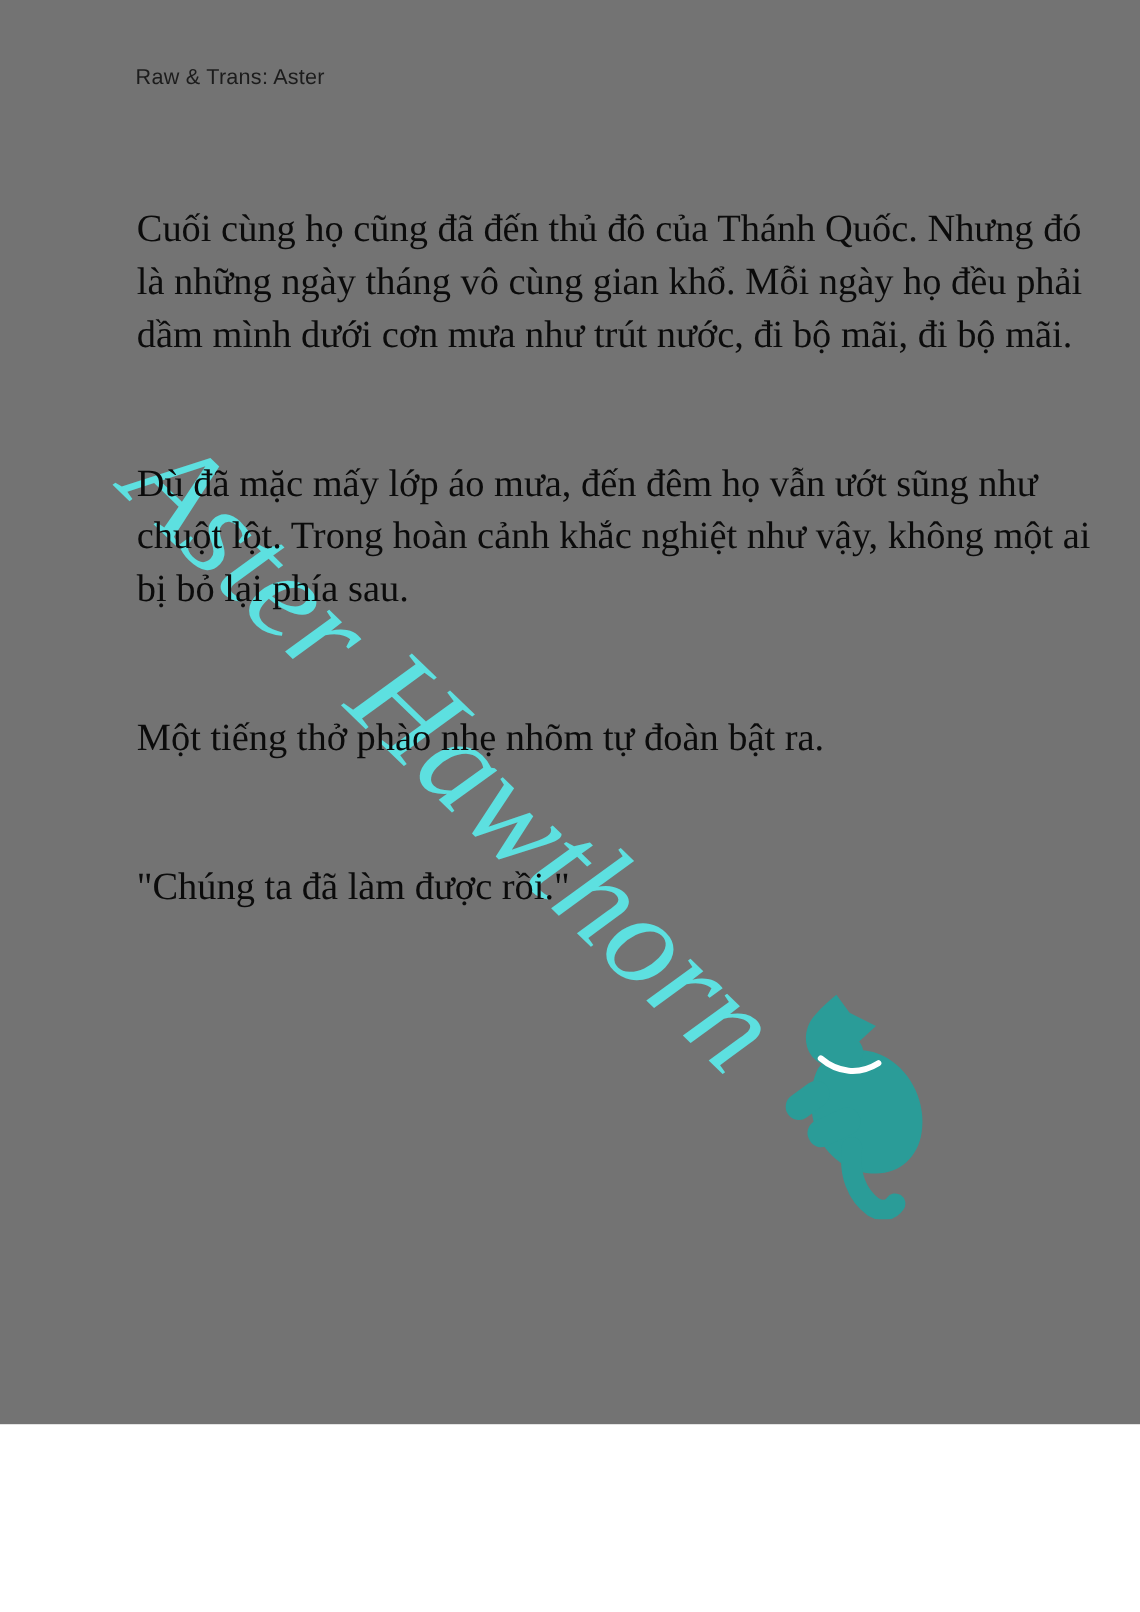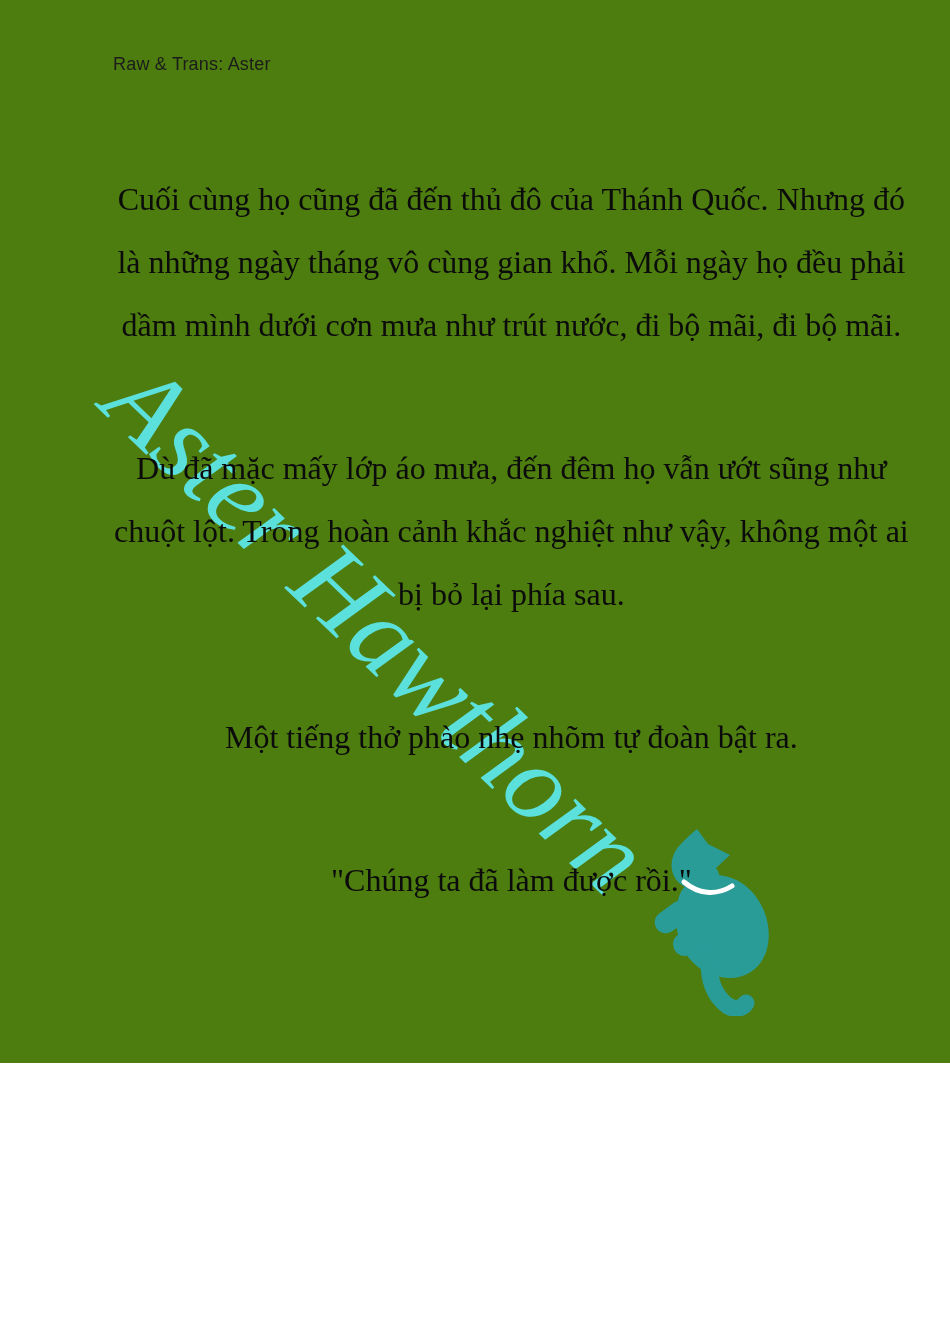--- a/index.html
+++ b/index.html
@@ -3,22 +3,22 @@
 <meta charset="utf-8">
 <style>
   html, body {
     margin: 0;
     padding: 0;
     background: #ffffff;
   }
   .page {
     position: relative;
     width: 950px;
-    height: 1063px;
-    background: #4d7c0f;
+    height: 1187px;
+    background: #737373;
     overflow: hidden;
     font-family: "Liberation Serif", serif;
   }
   .credit {
     position: absolute;
     left: 113px;
     top: 54px;
     font-family: "Liberation Sans", sans-serif;
     font-size: 18px;
     color: #1c1c1c;
@@ -46,23 +46,22 @@
     width: 125px;
     height: 190px;
     z-index: 2;
   }
   .body-text {
     position: absolute;
     left: 114px;
     top: 168px;
     z-index: 3;
     font-size: 32px;
-    line-height: 63px;
+    line-height: 44px;
     color: #0b0b0b;
-    text-align: center;
   }
   .body-text p {
     margin: 0 0 80px 0;
     white-space: pre;
   }
 </style>
 </head>
 <body>
 
 <div class="page">

